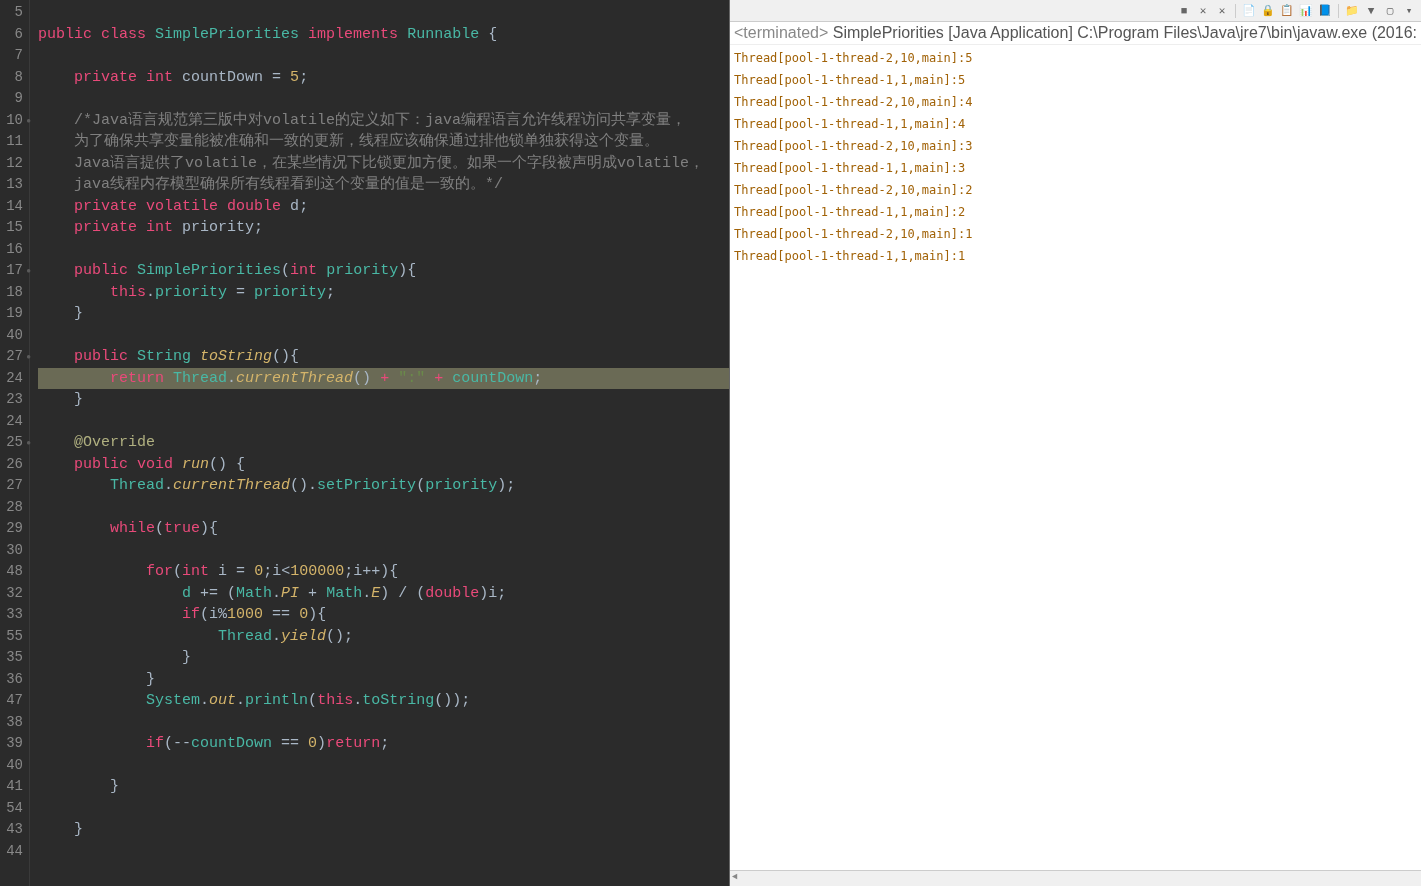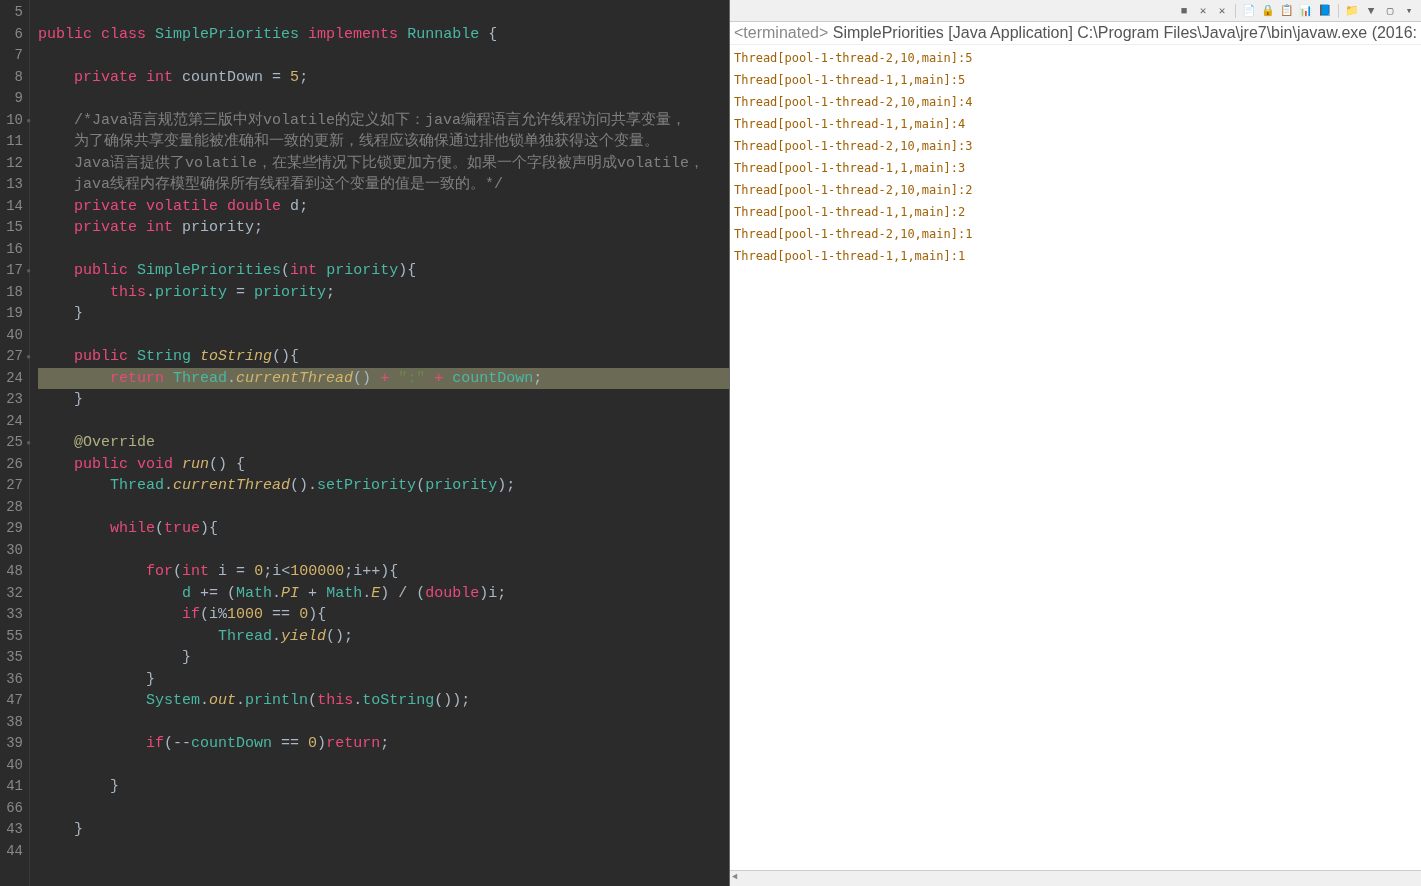--- a/index.html
+++ b/index.html
@@ -168,21 +168,21 @@
       <div class="gutter-line">32</div>
       <div class="gutter-line">33</div>
       <div class="gutter-line">55</div>
       <div class="gutter-line">35</div>
       <div class="gutter-line">36</div>
       <div class="gutter-line">47</div>
       <div class="gutter-line">38</div>
       <div class="gutter-line">39</div>
       <div class="gutter-line">40</div>
       <div class="gutter-line">41</div>
-      <div class="gutter-line">66</div>
+      <div class="gutter-line">54</div>
       <div class="gutter-line">43</div>
       <div class="gutter-line">44</div>
     </div>
   <div class="code-area" id="code-area"><div class="code-line">&nbsp;</div><div class="code-line"><span class="kw">public</span><span class="var"> </span><span class="kw">class</span><span class="var"> </span><span class="ident">SimplePriorities</span><span class="var"> </span><span class="kw">implements</span><span class="var"> </span><span class="ident">Runnable</span><span class="var"> {</span></div><div class="code-line">&nbsp;</div><div class="code-line"><span class="var">    </span><span class="kw">private</span><span class="var"> </span><span class="kw">int</span><span class="var"> </span><span class="var">countDown</span><span class="var"> = </span><span class="num">5</span><span class="var">;</span></div><div class="code-line">&nbsp;</div><div class="code-line"><span class="var">    </span><span class="comment">/*Java语言规范第三版中对volatile的定义如下：java编程语言允许线程访问共享变量，</span></div><div class="code-line"><span class="var">    </span><span class="comment">为了确保共享变量能被准确和一致的更新，线程应该确保通过排他锁单独获得这个变量。</span></div><div class="code-line"><span class="var">    </span><span class="comment">Java语言提供了volatile，在某些情况下比锁更加方便。如果一个字段被声明成volatile，</span></div><div class="code-line"><span class="var">    </span><span class="comment">java线程内存模型确保所有线程看到这个变量的值是一致的。*/</span></div><div class="code-line"><span class="var">    </span><span class="kw">private</span><span class="var"> </span><span class="kw">volatile</span><span class="var"> </span><span class="kw">double</span><span class="var"> </span><span class="var">d</span><span class="var">;</span></div><div class="code-line"><span class="var">    </span><span class="kw">private</span><span class="var"> </span><span class="kw">int</span><span class="var"> </span><span class="var">priority</span><span class="var">;</span></div><div class="code-line">&nbsp;</div><div class="code-line"><span class="var">    </span><span class="kw">public</span><span class="var"> </span><span class="ident">SimplePriorities</span><span class="var">(</span><span class="kw">int</span><span class="var"> </span><span class="ident">priority</span><span class="var">){</span></div><div class="code-line"><span class="var">        </span><span class="kw">this</span><span class="var">.</span><span class="ident">priority</span><span class="var"> = </span><span class="ident">priority</span><span class="var">;</span></div><div class="code-line"><span class="var">    }</span></div><div class="code-line">&nbsp;</div><div class="code-line"><span class="var">    </span><span class="kw">public</span><span class="var"> </span><span class="ident">String</span><span class="var"> </span><span class="method">toString</span><span class="var">(){</span></div><div class="code-line highlighted"><span class="var">        </span><span class="kw">return</span><span class="var"> </span><span class="ident">Thread</span><span class="var">.</span><span class="method">currentThread</span><span class="var">()</span><span class="op"> + </span><span class="str">":"</span><span class="op"> + </span><span class="ident">countDown</span><span class="var">;</span></div><div class="code-line"><span class="var">    }</span></div><div class="code-line">&nbsp;</div><div class="code-line"><span class="var">    </span><span class="annotation">@Override</span></div><div class="code-line"><span class="var">    </span><span class="kw">public</span><span class="var"> </span><span class="kw">void</span><span class="var"> </span><span class="method">run</span><span class="var">() {</span></div><div class="code-line"><span class="var">        </span><span class="ident">Thread</span><span class="var">.</span><span class="method">currentThread</span><span class="var">().</span><span class="ident">setPriority</span><span class="var">(</span><span class="ident">priority</span><span class="var">);</span></div><div class="code-line">&nbsp;</div><div class="code-line"><span class="var">        </span><span class="kw">while</span><span class="var">(</span><span class="kw">true</span><span class="var">){</span></div><div class="code-line">&nbsp;</div><div class="code-line"><span class="var">            </span><span class="kw">for</span><span class="var">(</span><span class="kw">int</span><span class="var"> </span><span class="var">i</span><span class="var"> = </span><span class="num">0</span><span class="var">;</span><span class="var">i</span><span class="var">&lt;</span><span class="num">100000</span><span class="var">;</span><span class="var">i</span><span class="var">++){</span></div><div class="code-line"><span class="var">                </span><span class="ident">d</span><span class="var"> += (</span><span class="ident">Math</span><span class="var">.</span><span class="method">PI</span><span class="var"> + </span><span class="ident">Math</span><span class="var">.</span><span class="method">E</span><span class="var">) / (</span><span class="kw">double</span><span class="var">)</span><span class="var">i</span><span class="var">;</span></div><div class="code-line"><span class="var">                </span><span class="kw">if</span><span class="var">(</span><span class="var">i</span><span class="var">%</span><span class="num">1000</span><span class="var"> == </span><span class="num">0</span><span class="var">){</span></div><div class="code-line"><span class="var">                    </span><span class="ident">Thread</span><span class="var">.</span><span class="method">yield</span><span class="var">();</span></div><div class="code-line"><span class="var">                }</span></div><div class="code-line"><span class="var">            }</span></div><div class="code-line"><span class="var">            </span><span class="ident">System</span><span class="var">.</span><span class="method">out</span><span class="var">.</span><span class="ident">println</span><span class="var">(</span><span class="kw">this</span><span class="var">.</span><span class="ident">toString</span><span class="var">());</span></div><div class="code-line">&nbsp;</div><div class="code-line"><span class="var">            </span><span class="kw">if</span><span class="var">(--</span><span class="ident">countDown</span><span class="var"> == </span><span class="num">0</span><span class="var">)</span><span class="kw">return</span><span class="var">;</span></div><div class="code-line">&nbsp;</div><div class="code-line"><span class="var">        }</span></div><div class="code-line">&nbsp;</div><div class="code-line"><span class="var">    }</span></div><div class="code-line">&nbsp;</div></div>
 </div>
 
 <div class="console-panel">
   <div class="console-toolbar" id="console-toolbar">
       <span class="tb-icon">■</span>
       <span class="tb-icon">✕</span>

